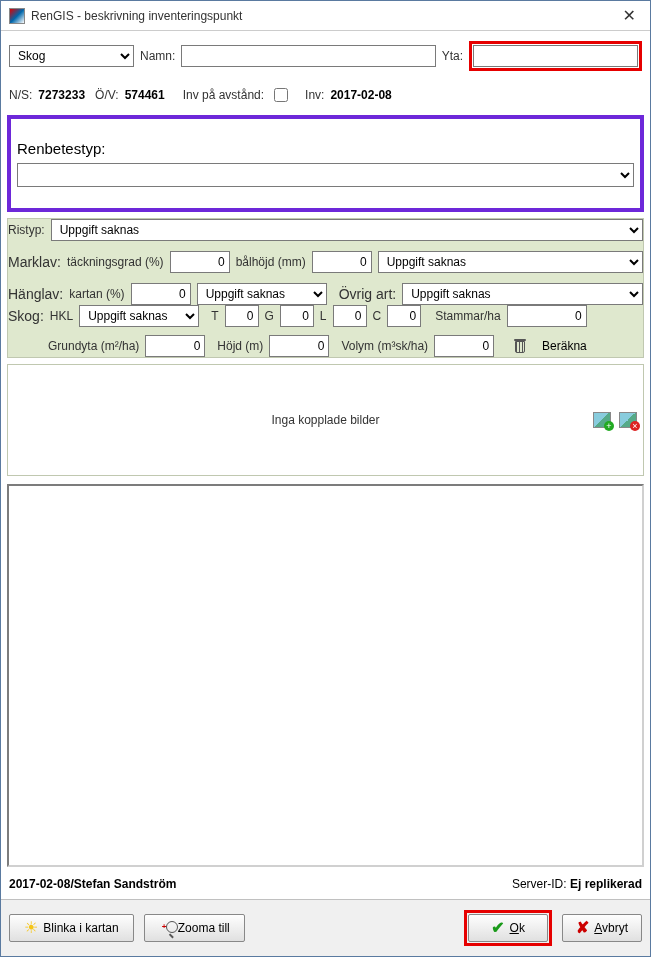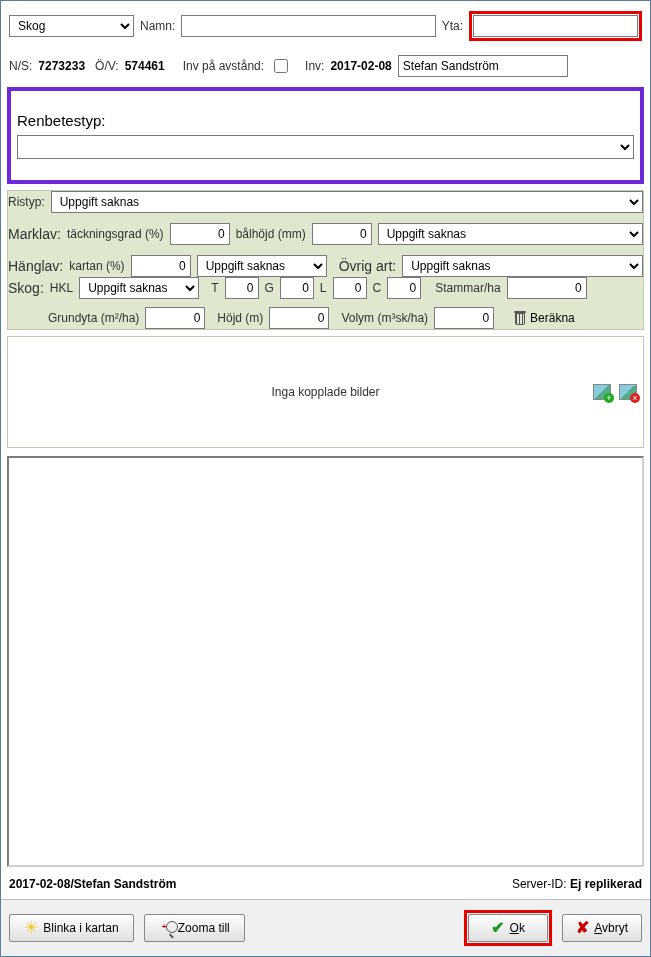--- a/index.html
+++ b/index.html
@@ -58,20 +58,25 @@
   .check-icon { color: #1a9a1a; font-size: 16px; font-weight: bold; line-height: 1; }
   .x-icon { color: #c00; font-size: 16px; font-weight: bold; line-height: 1; }
 
   .underline-letter { text-decoration: underline; }
 </style>
 </head>
 <body>
 
 <div class="window">
 
+  <div class="titlebar">
+    <span class="icon"></span>
+    <span class="title">RenGIS - beskrivning inventeringspunkt</span>
+    <span class="close">✕</span>
+  </div>
 
   <div class="content">
 
     <div class="row panel-plain">
       <select style="width:125px">
         <option>Skog</option>
       </select>
       <span class="label">Namn:</span>
       <input type="text" style="flex: 1 1 0%; min-width: 0px;" value="">
       <span class="label">Yta:</span>
@@ -82,21 +87,20 @@
 
     <div class="row panel-plain">
       <span class="label">N/S:</span>
       <span class="bold">7273233</span>
       <span class="label" style="margin-left:4px">Ö/V:</span>
       <span class="bold">574461</span>
       <span class="label" style="margin-left:12px">Inv på avstånd:</span>
       <input type="checkbox" class="checkbox" style="">
       <span class="label" style="margin-left:8px">Inv:</span>
       <span class="bold">2017-02-08</span>
-      <input type="text" style="width: 170px;" value="Stefan Sandström">
     </div>
 
     <div class="red-box">
       <div class="big-label" style="margin-bottom:6px">Renbetestyp:</div>
       <select class="big-select">
         <option></option>
       </select>
     </div>
 
     <div class="panel-green">
@@ -150,21 +154,21 @@
         <input type="text" class="med-input" value="0" style="">
       </div>
 
       <div class="row" style="padding-left:40px">
         <span class="label">Grundyta (m²/ha)</span>
         <input type="text" class="small-input" value="0" style="">
         <span class="label" style="margin-left:6px">Höjd (m)</span>
         <input type="text" class="small-input" value="0" style="">
         <span class="label" style="margin-left:6px">Volym (m³sk/ha)</span>
         <input type="text" class="small-input" value="0" style="">
-        <span style="margin-left:14px; display:inline-flex; align-items:center; gap:4px; cursor:pointer">
+        <span style="margin-left:14px; display:inline-flex; align-items:center; gap:16px; cursor:pointer">
           <span class="trash-icon"></span>
           <span>Beräkna</span>
         </span>
       </div>
     </div>
 
     <div class="panel-border" style="height:112px; position:relative; display:flex; align-items:center; justify-content:center">
       <span class="label">Inga kopplade bilder</span>
       <div style="position:absolute; right:6px; top:50%; transform:translateY(-50%); display:flex; gap:8px">
         <span class="img-placeholder img-add"></span>

